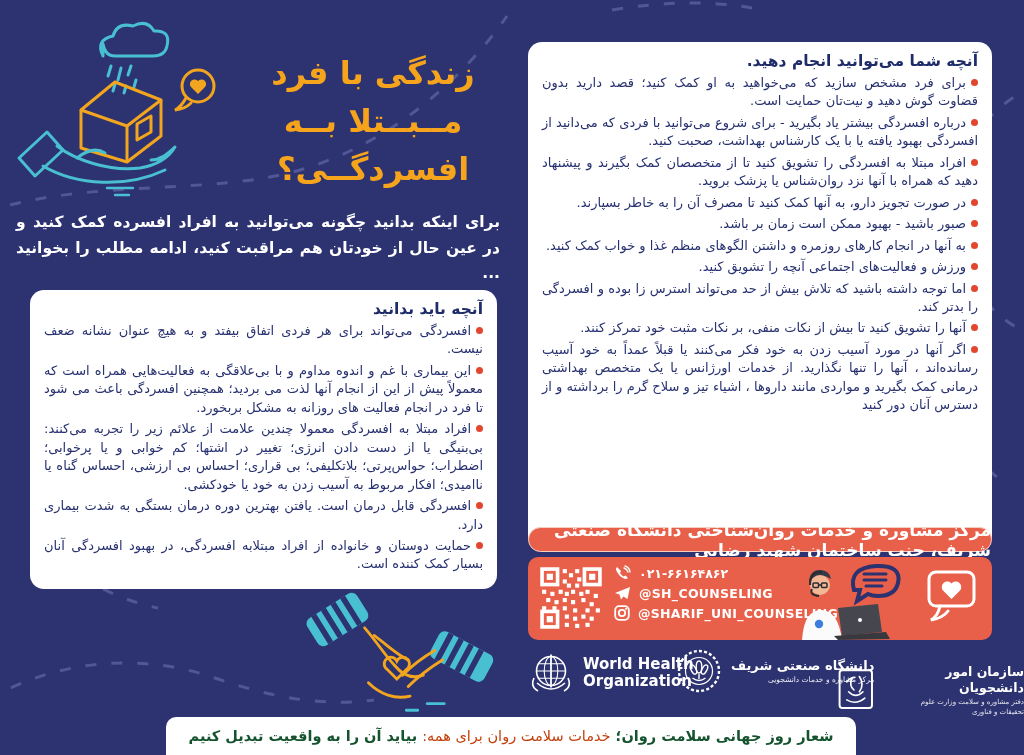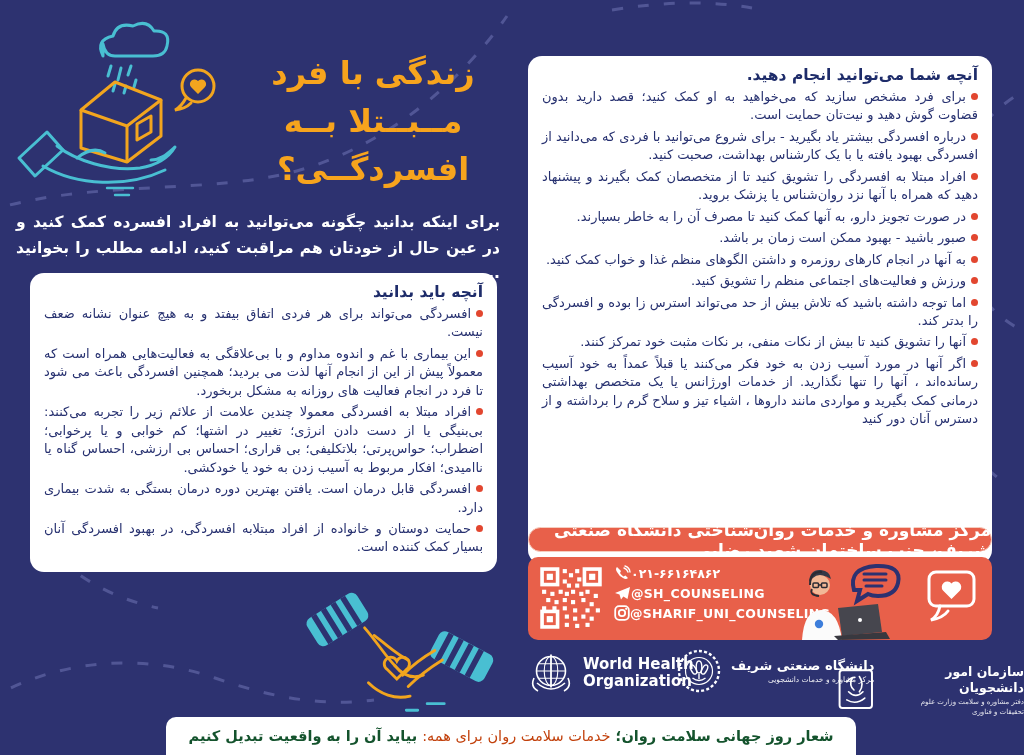--- a/index.html
+++ b/index.html
@@ -24,31 +24,31 @@
   #intro{position:absolute;left:16px;top:210px;width:484px;direction:rtl;color:#ffffff;
     font-weight:bold;font-size:15.5px;line-height:1.65;text-align:justify;text-align-last:justify;margin:0;}
 
   
   .card{position:absolute;background:#ffffff;border-radius:14px;box-sizing:border-box;
     padding:10px 14px 12px;direction:rtl;color:var(--cardtext);}
   .card-title{margin:0 0 4px;font-size:15.5px;font-weight:bold;color:var(--heading);}
   .bullet{margin:0 0 3px;font-size:13px;line-height:1.42;text-align:justify;}
   .dot{display:inline-block;width:7px;height:7px;border-radius:50%;
     background:var(--bullet);margin-left:5px;vertical-align:1px;}
-  #know-card{left:30px;top:273px;width:467px;}
-  #do-card{left:528px;top:56px;width:464px;height:508px;overflow:hidden;}
+  #know-card{left:30px;top:290px;width:467px;}
+  #do-card{left:528px;top:42px;width:464px;height:508px;overflow:hidden;}
 
   
   #contact-pill{position:absolute;left:528px;top:527px;width:464px;height:25px;box-sizing:border-box;
     background:var(--orange);border:1px solid #f6cdbf;border-radius:13px;display:flex;align-items:center;
     justify-content:center;direction:rtl;color:#fff;font-weight:bold;font-size:17px;}
   #contact-banner{position:absolute;left:528px;top:557px;width:464px;height:83px;
     background:var(--orange);border-radius:10px;}
   #contact-rows{position:absolute;left:86px;top:8px;display:flex;flex-direction:column;gap:4px;direction:ltr;}
-  .c-row{display:flex;align-items:center;color:#fff;font-weight:bold;font-size:12.5px;letter-spacing:.3px;}
+  .c-row{display:flex;align-items:center;gap:8px;color:#fff;font-weight:bold;font-size:12.5px;letter-spacing:.3px;}
   .c-row .num{direction:ltr;}
 
   
   .logo-block{position:absolute;display:flex;align-items:center;gap:9px;color:#fff;direction:ltr;}
   #who-logo{left:528px;top:650px;}
   #who-logo .t{font-weight:bold;font-size:15px;line-height:1.12;}
   #sharif-logo{left:676px;top:648px;}
   .fa-col{direction:rtl;text-align:right;}
   #sharif-logo .t1{font-weight:bold;font-size:13px;line-height:1.25;}
   #sharif-logo .t2{font-size:7.5px;opacity:.92;}
@@ -125,21 +125,21 @@
 
   <section id="do-card" class="card">
     <h2 class="card-title">آنچه شما می‌توانید انجام دهید.</h2>
     <div>
         <p class="bullet"><span class="dot"></span><span>برای فرد مشخص سازید که می‌خواهید به او کمک کنید؛ قصد دارید بدون قضاوت گوش دهید و نیت‌تان حمایت است.</span></p>
         <p class="bullet"><span class="dot"></span><span>درباره افسردگی بیشتر یاد بگیرید - برای شروع می‌توانید با فردی که می‌دانید از افسردگی بهبود یافته یا با یک کارشناس بهداشت، صحبت کنید.</span></p>
         <p class="bullet"><span class="dot"></span><span>افراد مبتلا به افسردگی را تشویق کنید تا از متخصصان کمک بگیرند و پیشنهاد دهید که همراه با آنها نزد روان‌شناس یا پزشک بروید.</span></p>
         <p class="bullet"><span class="dot"></span><span>در صورت تجویز دارو، به آنها کمک کنید تا مصرف آن را به خاطر بسپارند.</span></p>
         <p class="bullet"><span class="dot"></span><span>صبور باشید - بهبود ممکن است زمان بر باشد.</span></p>
         <p class="bullet"><span class="dot"></span><span>به آنها در انجام کارهای روزمره و داشتن الگوهای منظم غذا و خواب کمک کنید.</span></p>
-        <p class="bullet"><span class="dot"></span><span>ورزش و فعالیت‌های اجتماعی منظم را تشویق کنید.</span></p>
+        <p class="bullet"><span class="dot"></span><span>ورزش و فعالیت‌های اجتماعی آنچه را تشویق کنید.</span></p>
         <p class="bullet"><span class="dot"></span><span>اما توجه داشته باشید که تلاش بیش از حد می‌تواند استرس زا بوده و افسردگی را بدتر کند.</span></p>
         <p class="bullet"><span class="dot"></span><span>آنها را تشویق کنید تا بیش از نکات منفی، بر نکات مثبت خود تمرکز کنند.</span></p>
         <p class="bullet"><span class="dot"></span><span>اگر آنها در مورد آسیب زدن به خود فکر می‌کنند یا قبلاً عمداً به خود آسیب رسانده‌اند ، آنها را تنها نگذارید. از خدمات اورژانس یا یک متخصص بهداشتی درمانی کمک بگیرید و مواردی مانند داروها ، اشیاء تیز و سلاح گرم را برداشته و از دسترس آنان دور کنید</span></p>
       </div>
   </section>
 
   <svg class="abs" style="left:285px;top:588px" width="218" height="128" viewBox="0 0 230 135">
     <g transform="rotate(-32 60 35)">
       <rect x="26" y="14" width="62" height="34" rx="7" fill="#49bfd2"></rect>
       <path d="M38 14 v34 M50 14 v34 M62 14 v34 M74 14 v34" stroke="#2d3270" stroke-width="6"></path>

